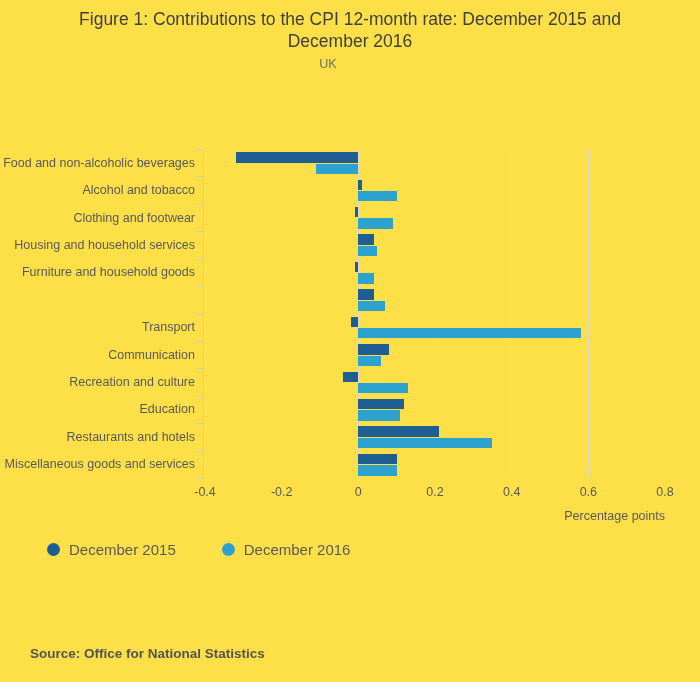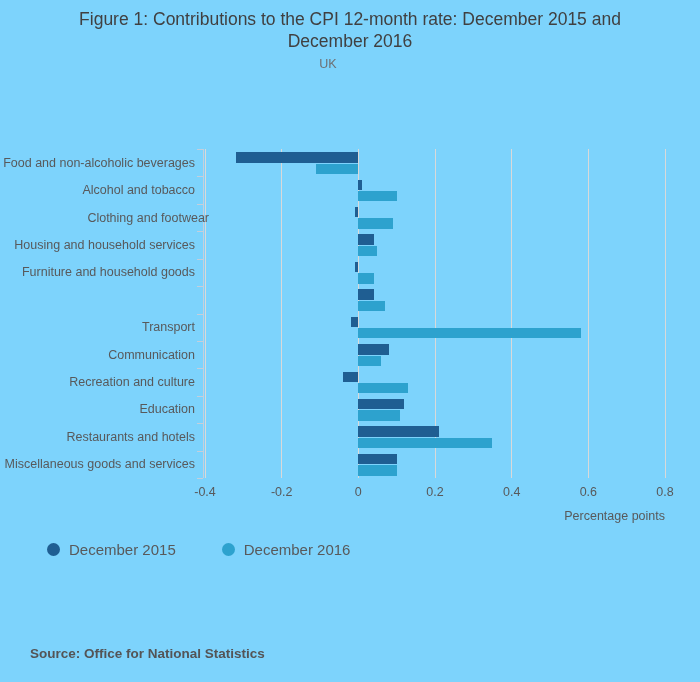--- a/index.html
+++ b/index.html
@@ -1,17 +1,17 @@
 <!DOCTYPE html>
 <html><head>
 <meta charset="utf-8">
 <style>
   html,body{margin:0;padding:0;background:#ffffff;}
   #stage{
-    position:relative;width:700px;height:682px;background:#7dd3fc;overflow:hidden;
+    position:relative;width:700px;height:682px;background:#fde047;overflow:hidden;
     font-family:"Liberation Sans","DejaVu Sans",sans-serif;
   }
   .chart-title{
     position:absolute;top:8px;left:50px;width:600px;text-align:center;
     font-size:17.5px;line-height:22px;color:#404041;font-weight:400;
   }
   .chart-subtitle{
     position:absolute;top:57px;left:0;width:656px;text-align:center;
     font-size:12.5px;color:#6e6f72;
   }
@@ -110,21 +110,21 @@
     <div class="axis-tick" style="left: 197px; top: 286.083px; width: 6px; background: rgb(196, 207, 220);"></div>
     <div class="axis-tick" style="left: 197px; top: 313.5px; width: 6px; background: rgb(196, 207, 220);"></div>
     <div class="axis-tick" style="left: 197px; top: 340.917px; width: 6px; background: rgb(196, 207, 220);"></div>
     <div class="axis-tick" style="left: 197px; top: 368.333px; width: 6px; background: rgb(196, 207, 220);"></div>
     <div class="axis-tick" style="left: 197px; top: 395.75px; width: 6px; background: rgb(196, 207, 220);"></div>
     <div class="axis-tick" style="left: 197px; top: 423.167px; width: 6px; background: rgb(196, 207, 220);"></div>
     <div class="axis-tick" style="left: 197px; top: 450.583px; width: 6px; background: rgb(196, 207, 220);"></div>
     <div class="axis-tick" style="left: 197px; top: 478px; width: 6px; background: rgb(196, 207, 220);"></div>
     <div class="cat-label" style="top: 154.708px;">Food and non-alcoholic beverages</div>
     <div class="cat-label" style="top: 182.125px;">Alcohol and tobacco</div>
-    <div class="cat-label" style="top: 209.542px; padding-left: 14px;">Clothing and footwear</div>
+    <div class="cat-label" style="top: 209.542px;">Clothing and footwear</div>
     <div class="cat-label" style="top: 236.958px;">Housing and household services</div>
     <div class="cat-label" style="top: 264.375px;">Furniture and household goods</div>
     <div class="cat-label" style="top: 319.208px;">Transport</div>
     <div class="cat-label" style="top: 374.042px;">Recreation and culture</div>
     <div class="cat-label" style="top: 346.625px;">Communication</div>
     <div class="cat-label" style="top: 401.458px;">Education</div>
     <div class="cat-label" style="top: 428.875px;">Restaurants and hotels</div>
     <div class="cat-label" style="top: 456.292px;">Miscellaneous goods and services</div>
     <div class="tick-label" style="left: 183px; top: 485px;">-0.4</div>
     <div class="tick-label" style="left: 259.667px; top: 485px;">-0.2</div>

